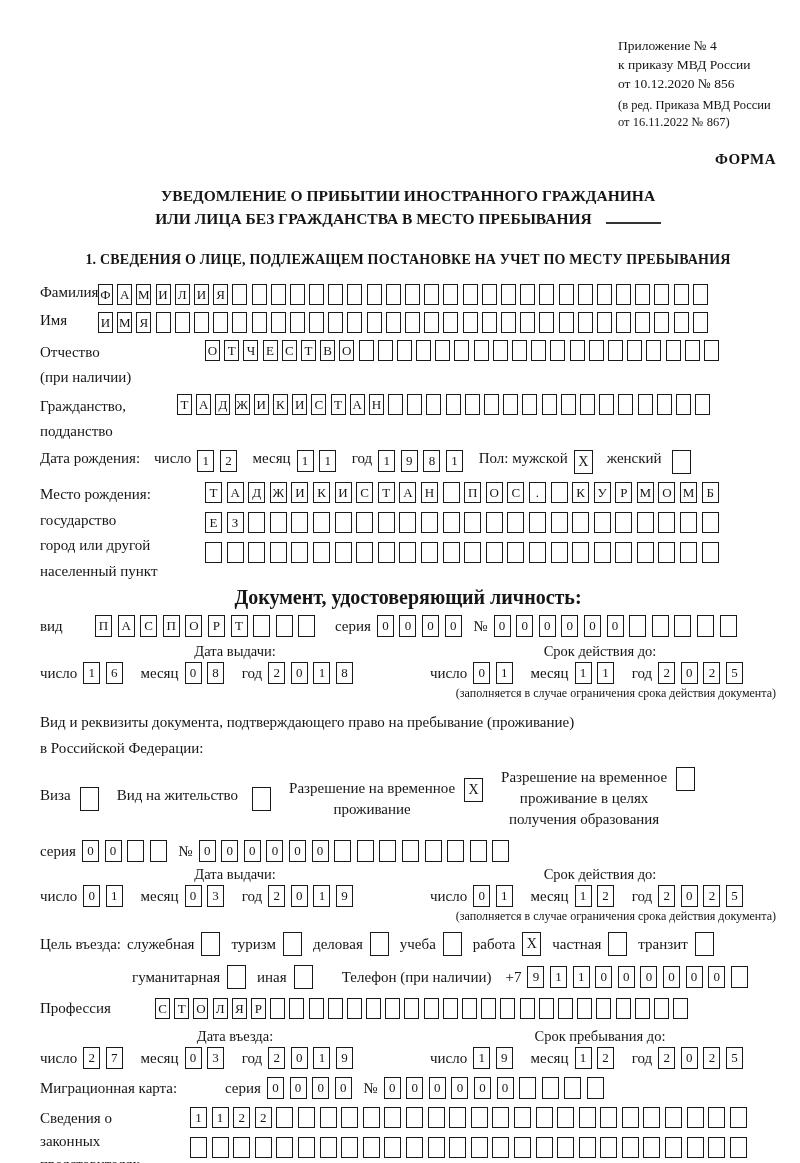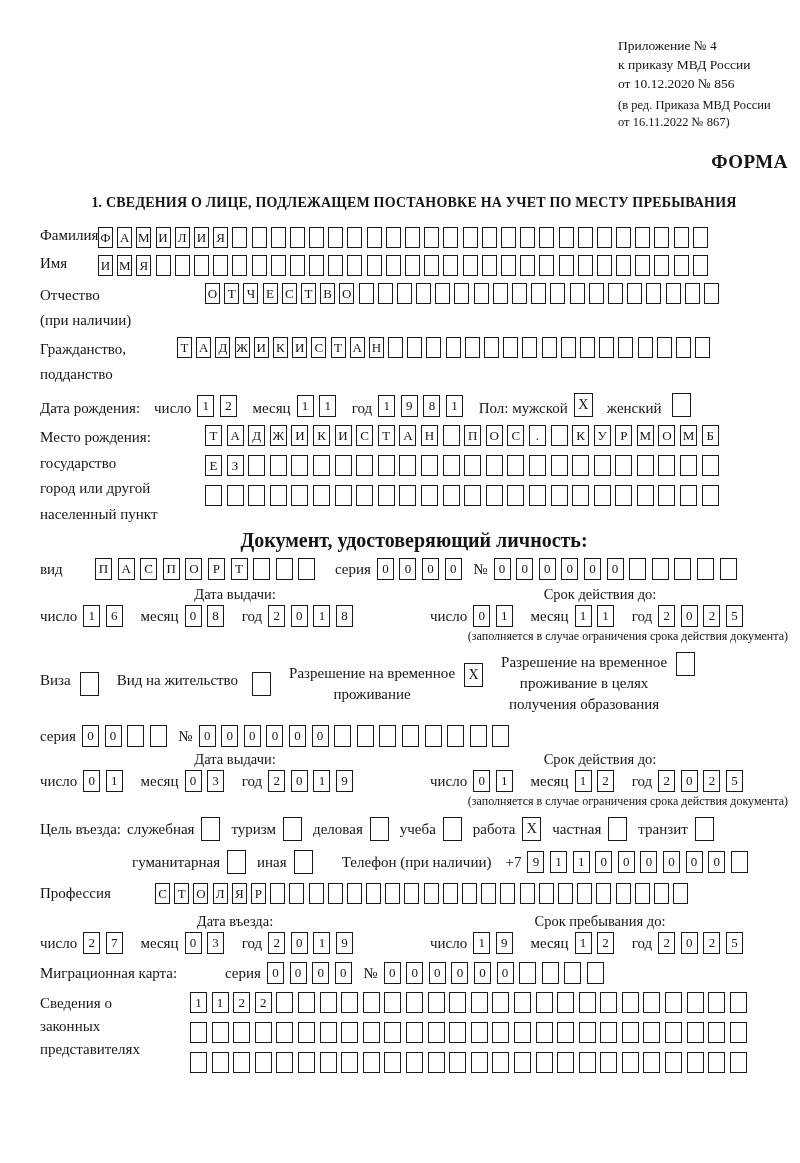--- a/index.html
+++ b/index.html
@@ -5,25 +5,25 @@
   html,body{margin:0;padding:0;background:#fff;}
   .page{
     position:relative;
     width:800px;height:1163px;
     background:#fff;
     color:#151515;
     font-family:"Liberation Serif","DejaVu Serif",serif;
     font-size:15px;
     overflow:hidden;
     box-sizing:border-box;
-    padding:36px 12px 0 40px;
+    padding:36px 24px 0 40px;
   }
   .appendix{margin-left:578px;font-size:13.5px;line-height:19px;}
   .appendix .rev{font-size:12.5px;line-height:17px;margin-top:4px;}
-  .forma{text-align:right;font-weight:bold;font-size:19px;margin-top:20px;letter-spacing:.5px;}
+  .forma{text-align:right;font-weight:bold;font-size:15px;margin-top:20px;letter-spacing:.5px;}
   .doc-title{text-align:center;font-weight:bold;font-size:15.5px;margin-top:16px;line-height:23px;}
   .blank-line{display:inline-block;width:55px;border-bottom:2.2px solid #333;height:13px;margin-left:14px;}
   .sec-heading{text-align:center;font-weight:bold;font-size:14px;margin-top:22px;margin-bottom:16px;letter-spacing:.2px;}
   .row{display:flex;align-items:flex-start;margin-bottom:7px;}
   .lbl{flex:none;}
   .ml{line-height:25px;}
   
   .bg{display:flex;flex:none;}
   .cell{flex:none;width:13px;height:19px;border:1.6px solid #1a1a1a;margin-right:4.2px;
         font-size:13px;line-height:19px;text-align:center;background:#fff;}
@@ -60,20 +60,24 @@
     <div>Приложение № 4</div>
     <div>к приказу МВД России</div>
     <div>от 10.12.2020 № 856</div>
     <div class="rev">
       <div>(в ред. Приказа МВД России</div>
       <div>от 16.11.2022 № 867)</div>
     </div>
   </div>
   <div class="forma">ФОРМА</div>
 
+  <div class="doc-title">
+    <div>УВЕДОМЛЕНИЕ О ПРИБЫТИИ ИНОСТРАННОГО ГРАЖДАНИНА</div>
+    <div><span>ИЛИ ЛИЦА БЕЗ ГРАЖДАНСТВА В МЕСТО ПРЕБЫВАНИЯ</span><span class="blank-line"></span></div>
+  </div>
 
   <div class="sec-heading">1. СВЕДЕНИЯ О ЛИЦЕ, ПОДЛЕЖАЩЕМ ПОСТАНОВКЕ НА УЧЕТ ПО МЕСТУ ПРЕБЫВАНИЯ</div>
 
   <div class="row">
     <span class="lbl" style="width:58px">Фамилия</span>
     <span class="bg">
         <span class="cell">Ф</span>
         <span class="cell">А</span>
         <span class="cell">М</span>
         <span class="cell">И</span>
@@ -212,21 +216,21 @@
         <span class="cell"></span>
         <span class="cell"></span>
         <span class="cell"></span>
         <span class="cell"></span>
         <span class="cell"></span>
         <span class="cell"></span>
         <span class="cell"></span>
       </span>
   </div>
 
-  <div class="row" style="align-items:flex-end;margin-bottom:8px">
+  <div class="row" style="align-items:flex-start;margin-bottom:8px">
     <span class="lbl gap14">Дата рождения:</span>
     <span class="lbl gap6">число</span>
     <span class="bg d gap10">
         <span class="cell">1</span>
         <span class="cell">2</span>
       </span>
     <span class="lbl gap6">месяц</span>
     <span class="bg d gap10">
         <span class="cell">1</span>
         <span class="cell">1</span>
@@ -413,20 +417,24 @@
             <span class="cell">2</span>
             <span class="cell">0</span>
             <span class="cell">2</span>
             <span class="cell">5</span>
           </span>
       </div>
     </div>
   </div>
   <div class="note-right">(заполняется в случае ограничения срока действия документа)</div>
 
+  <div style="line-height:26px;margin-bottom:2px">
+    <div>Вид и реквизиты документа, подтверждающего право на пребывание (проживание)</div>
+    <div>в Российской Федерации:</div>
+  </div>
 
   <div class="chk-row">
     <span class="chk-item">
       <span class="t">Виза</span>
       <span class="cb"></span>
     </span>
     <span class="chk-item">
       <span class="t" style="margin-right:14px">Вид на жительство</span>
       <span class="cb"></span>
     </span>

